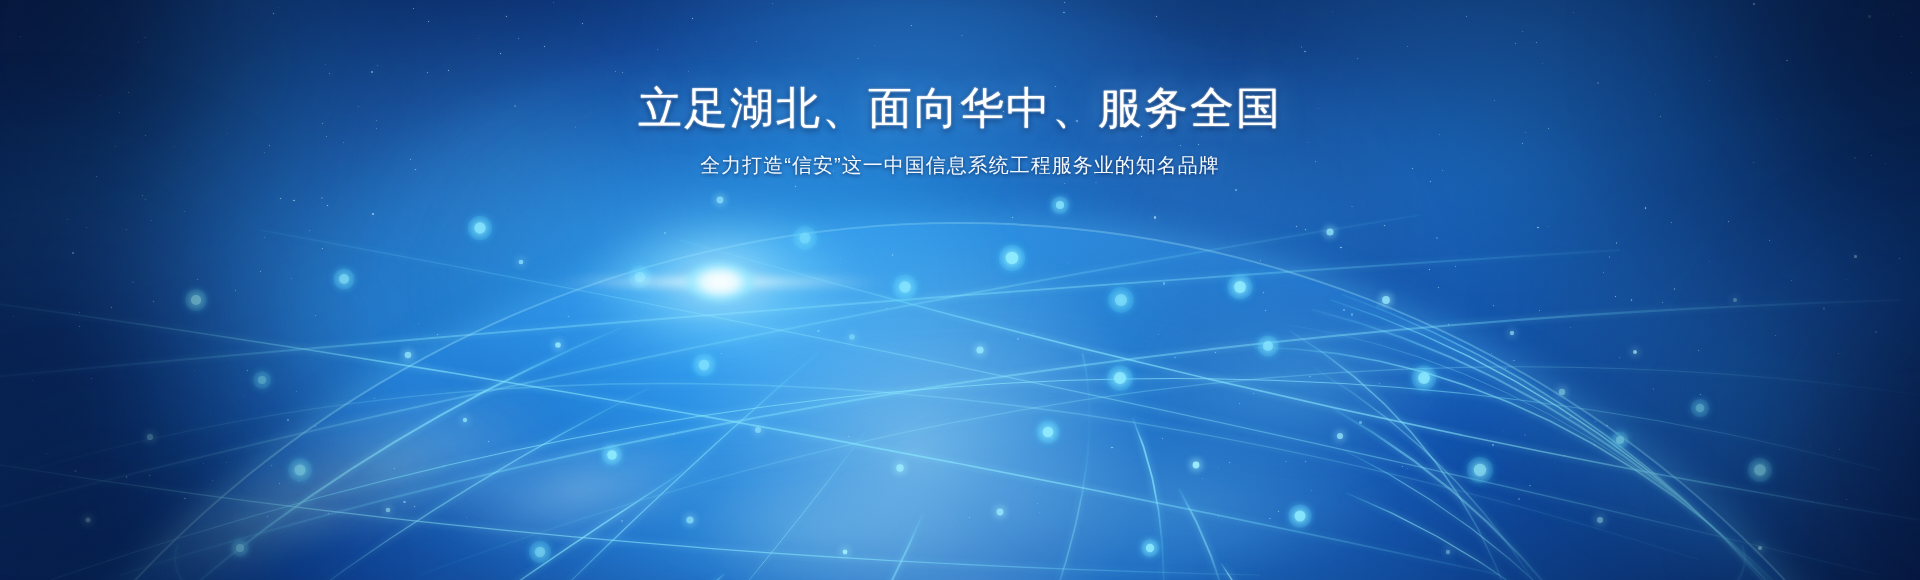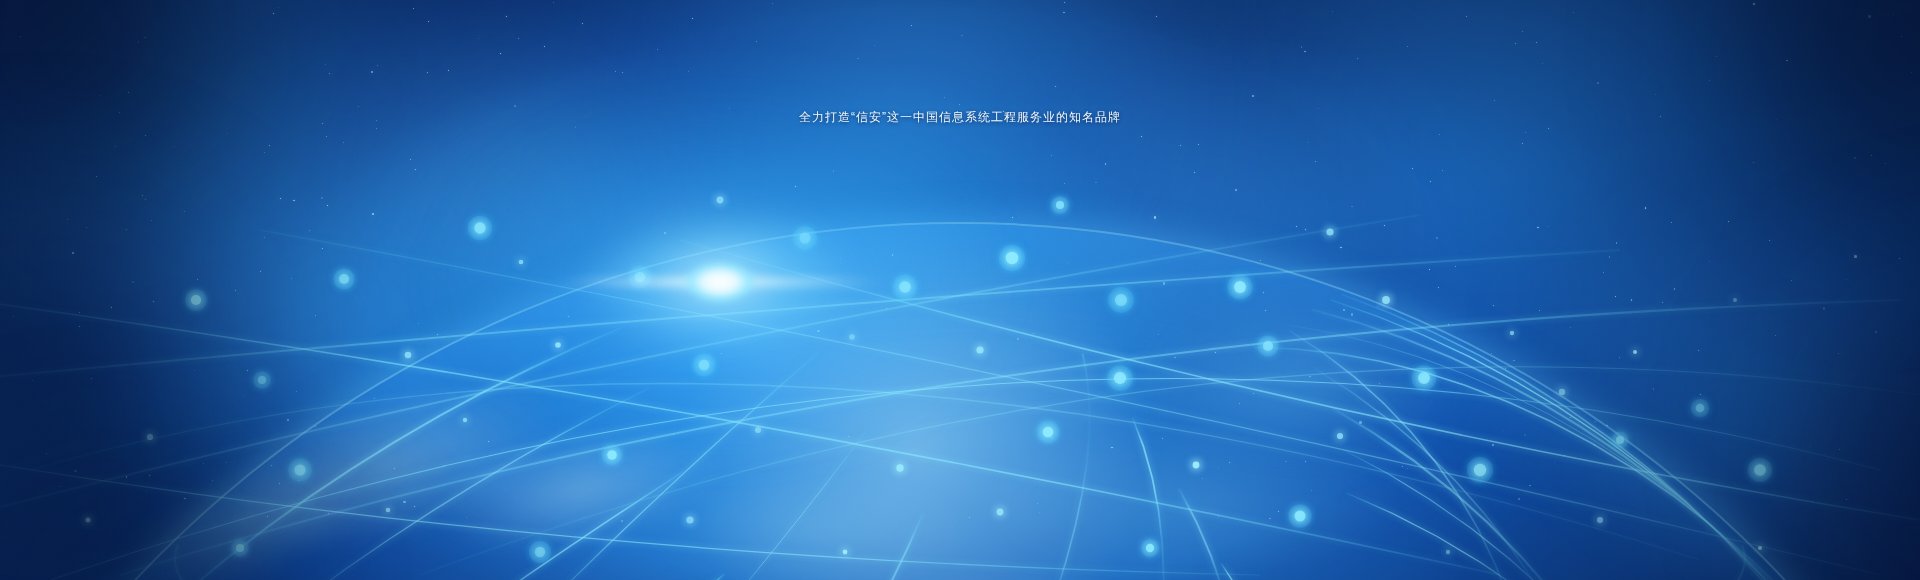--- a/index.html
+++ b/index.html
@@ -165,21 +165,21 @@
     letter-spacing:2px;
     color:#ffffff;
     text-shadow:
       0 0 2px rgba(255,255,255,0.9),
       0 2px 6px rgba(4,30,80,0.85),
       0 0 26px rgba(120,200,255,0.55);
     white-space:nowrap;
   }
   .subline {
     margin-top:25px;
-    font-size:12px;
+    font-size:20px;
     line-height:1;
     font-weight:400;
     letter-spacing:1px;
     color:#f2f9ff;
     text-shadow:
       0 1px 4px rgba(4,30,80,0.9),
       0 0 16px rgba(120,200,255,0.45);
     white-space:nowrap;
   }
 </style>
@@ -659,16 +659,17 @@
   </div>
 
   <div class="vignette"></div>
   <div class="dark dark-tl"></div>
   <div class="dark dark-tr"></div>
   <div class="dark dark-l"></div>
   <div class="dark dark-r"></div>
   <div class="dark dark-bl"></div>
 
   <div class="copy">
+    <div class="headline">立足湖北、面向华中、服务全国</div>
     <div class="subline">全力打造“信安”这一中国信息系统工程服务业的知名品牌</div>
   </div>
 
 </div>
 
 </body></html>

